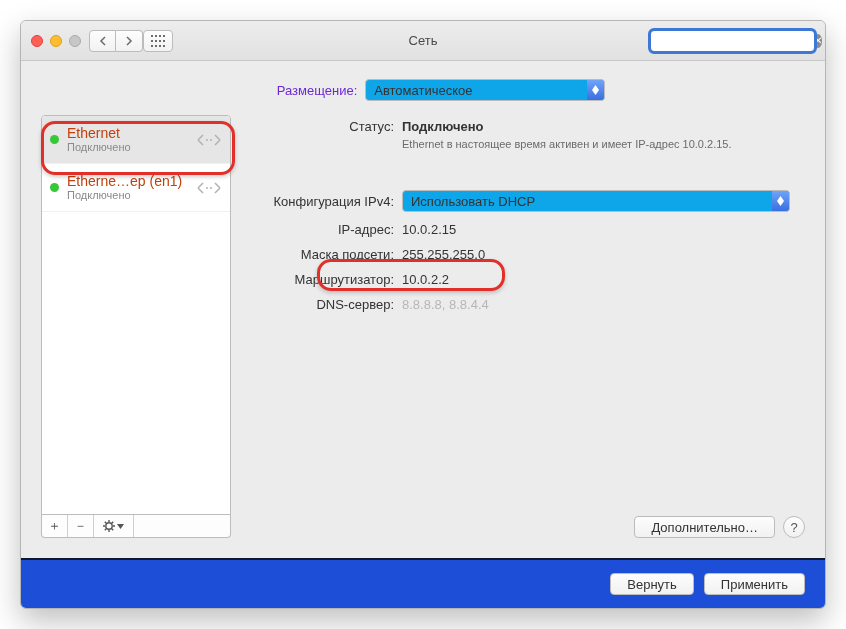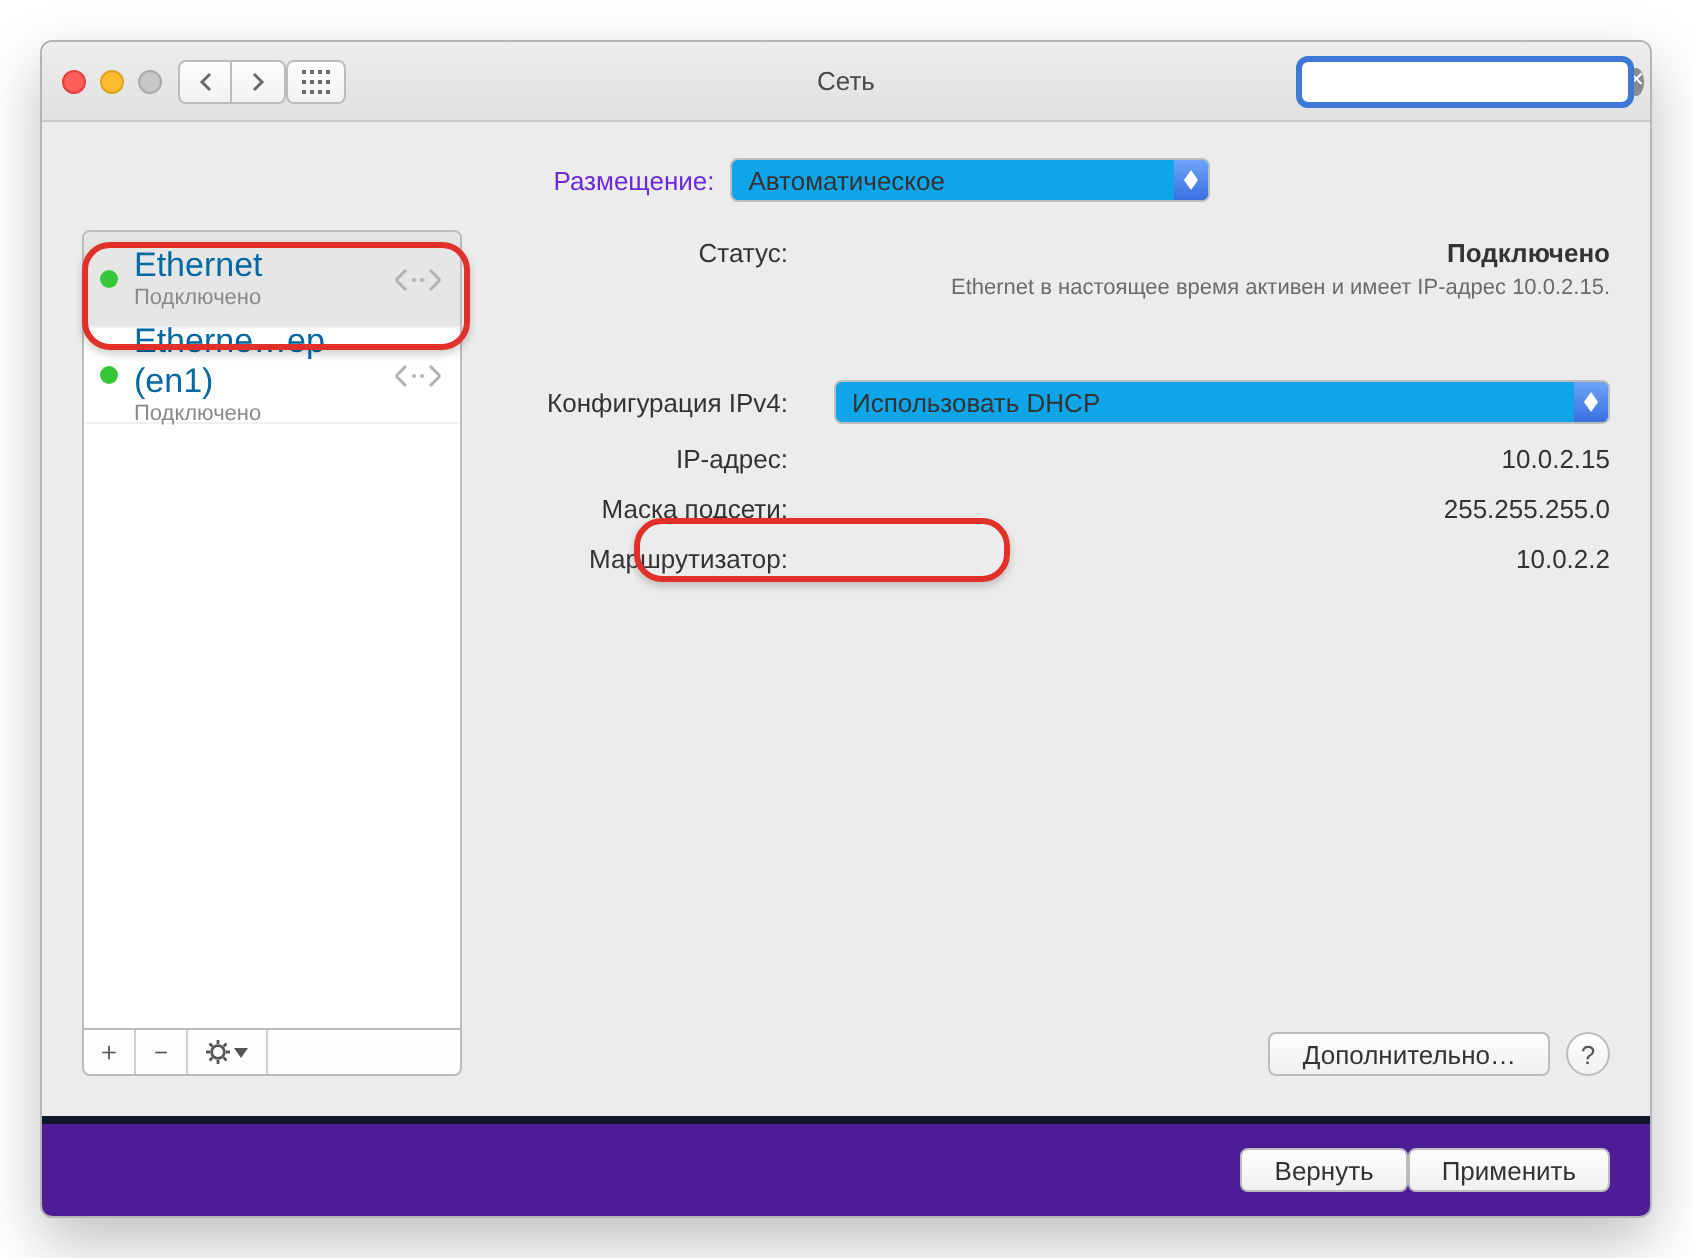--- a/index.html
+++ b/index.html
@@ -84,52 +84,52 @@
   .sidebar-list{
     flex:1;background:#fff;border:1px solid #bcbcbc;border-radius:4px 4px 0 0;
     overflow:auto;
   }
   .sb-item{
     display:flex;align-items:center;gap:8px;padding:8px 8px;height:48px;border-bottom:1px solid #f1f1f1;cursor:default;
   }
   .sb-item.selected{background:#e6e6e6;}
   .status-dot{width:9px;height:9px;border-radius:50%;background:#37c837;flex:none;}
   .sb-text{flex:1;display:flex;flex-direction:column;line-height:1.2;}
-  .sb-name{color:#0369a1;font-size:17px;}
+  .sb-name{color:#c2410c;font-size:14px;}
   .sb-sub {color:#8a8a8a;font-size:11px;}
   .sb-icon{color:#9a9a9a;flex:none;}
   .sidebar-footer{
     height:23px;display:flex;border:1px solid #bcbcbc;border-top:none;border-radius:0 0 4px 4px;
     background:#fdfdfd;
   }
   .sf-btn{width:26px;border-right:1px solid #cfcfcf;display:flex;align-items:center;justify-content:center;color:#555;font-size:13px;background:transparent;border-top:none;border-bottom:none;border-left:none;}
   .sf-gear{display:flex;align-items:center;gap:2px;}
   
   .detail{flex:1;display:flex;flex-direction:column;gap:10px;padding-top:4px;}
-  .row{display:flex;align-items:center;gap:8px;justify-content:space-between;}
+  .row{display:flex;align-items:center;gap:8px;}
   .lab{width:145px;text-align:right;color:#333;}
   .val{color:#333;}
   .bold{font-weight:600;}
   .desc{color:#6b6b6b;font-size:11px;}
   .muted{color:#b7b7b7;}
   .config-select{flex:1;max-width:388px;}
   .detail-footer{
     margin-top:auto;display:flex;justify-content:flex-end;align-items:center;gap:8px;
   }
   .mac-btn{
     height:22px;padding:0 16px;background:linear-gradient(#fdfdfd,#f1f1f1);
     border:1px solid #bcbcbc;border-radius:4px;color:#333;font-size:13px;
   }
   .help-btn{
     width:22px;height:22px;border-radius:50%;border:1px solid #bcbcbc;
     background:linear-gradient(#fdfdfd,#f1f1f1);color:#555;font-size:13px;display:flex;align-items:center;justify-content:center;
   }
   .bottom-bar{
-    height:50px;border-top:4px solid #0f172a;display:flex;justify-content:flex-end;align-items:center;
-    padding:0 20px;background:#4c1d95;
+    height:50px;border-top:2px solid #0f172a;display:flex;justify-content:flex-end;align-items:center;
+    padding:0 20px;gap:10px;background:#1d4ed8;
   }
   
   .hl{position:absolute;border:3px solid #e1302a;border-radius:14px;pointer-events:none;box-shadow:0 2px 4px rgba(0,0,0,.2);}
 </style>
 </head>
 <body>
 
 <div class="window">
 
   <div class="titlebar">
@@ -279,20 +279,24 @@
           <div class="val">10.0.2.15</div>
         </div>
         <div class="row">
           <div class="lab">Маска подсети:</div>
           <div class="val">255.255.255.0</div>
         </div>
         <div class="row">
           <div class="lab">Маршрутизатор:</div>
           <div class="val">10.0.2.2</div>
         </div>
+        <div class="row">
+          <div class="lab">DNS-сервер:</div>
+          <div class="val muted">8.8.8.8, 8.8.4.4</div>
+        </div>
 
         <div class="detail-footer">
           <button class="mac-btn">Дополнительно…</button>
           <button class="help-btn">?</button>
         </div>
       </div>
     </div>
   </div>
 
   <div class="bottom-bar">

